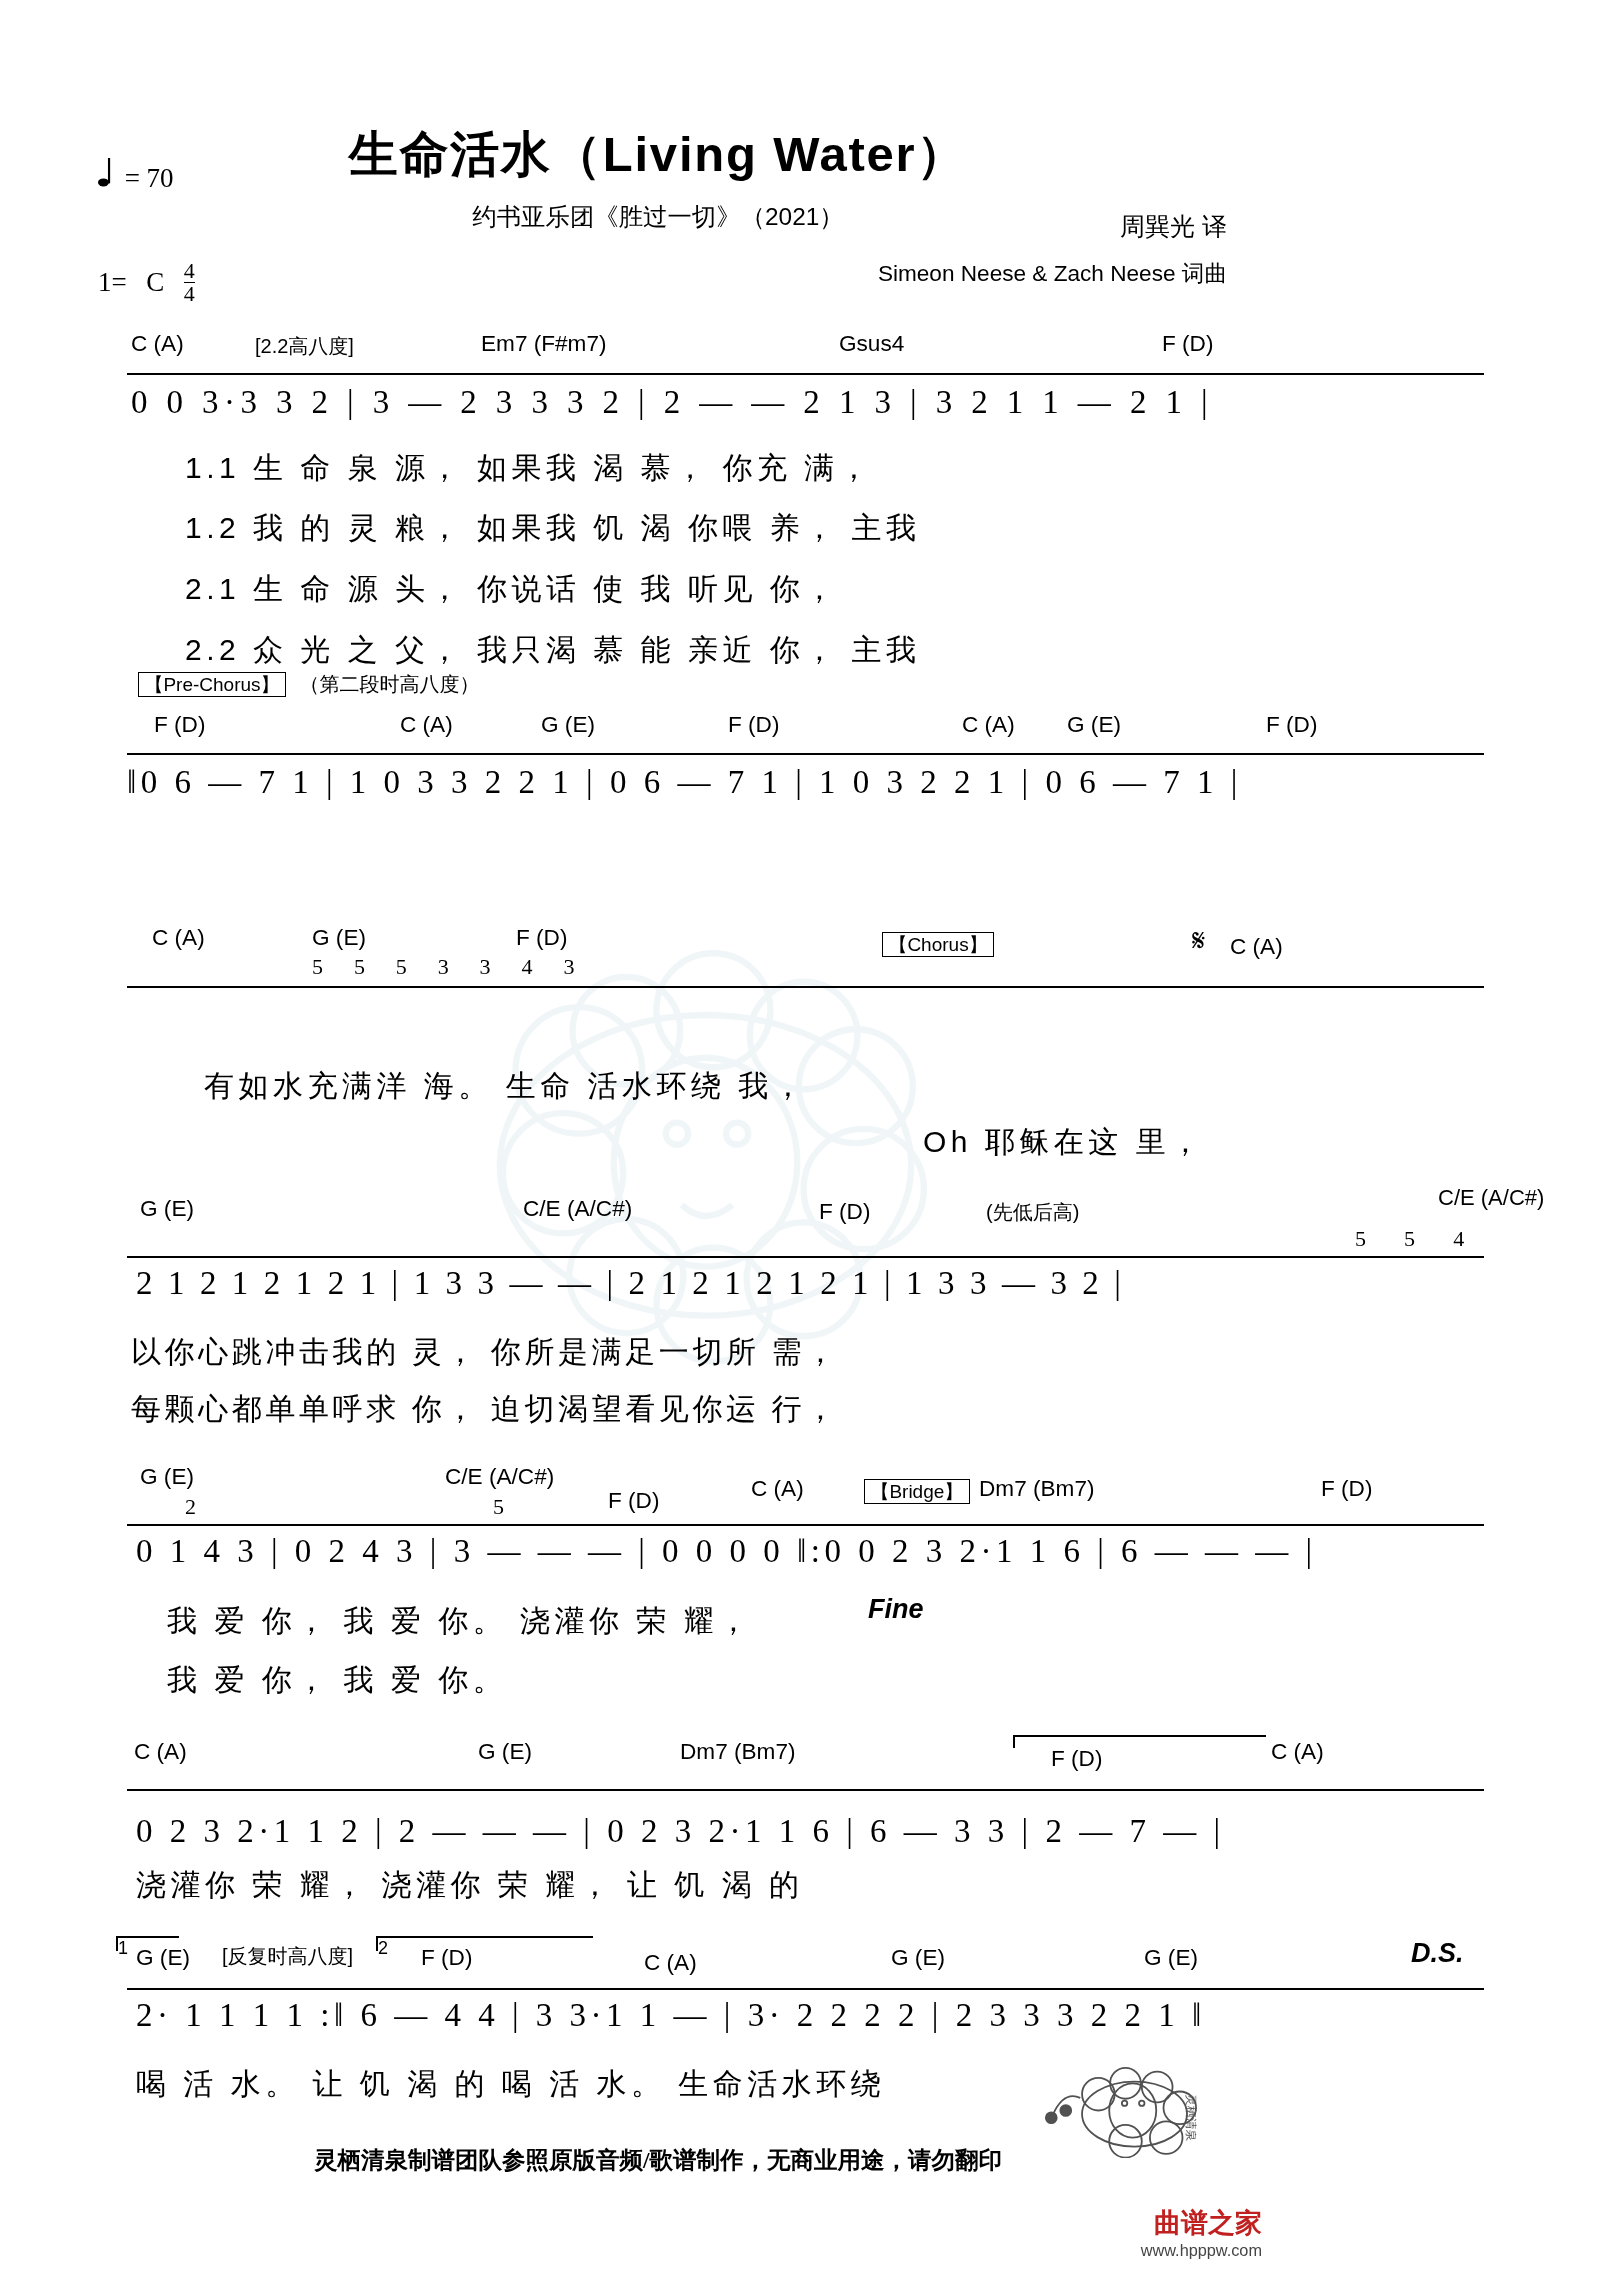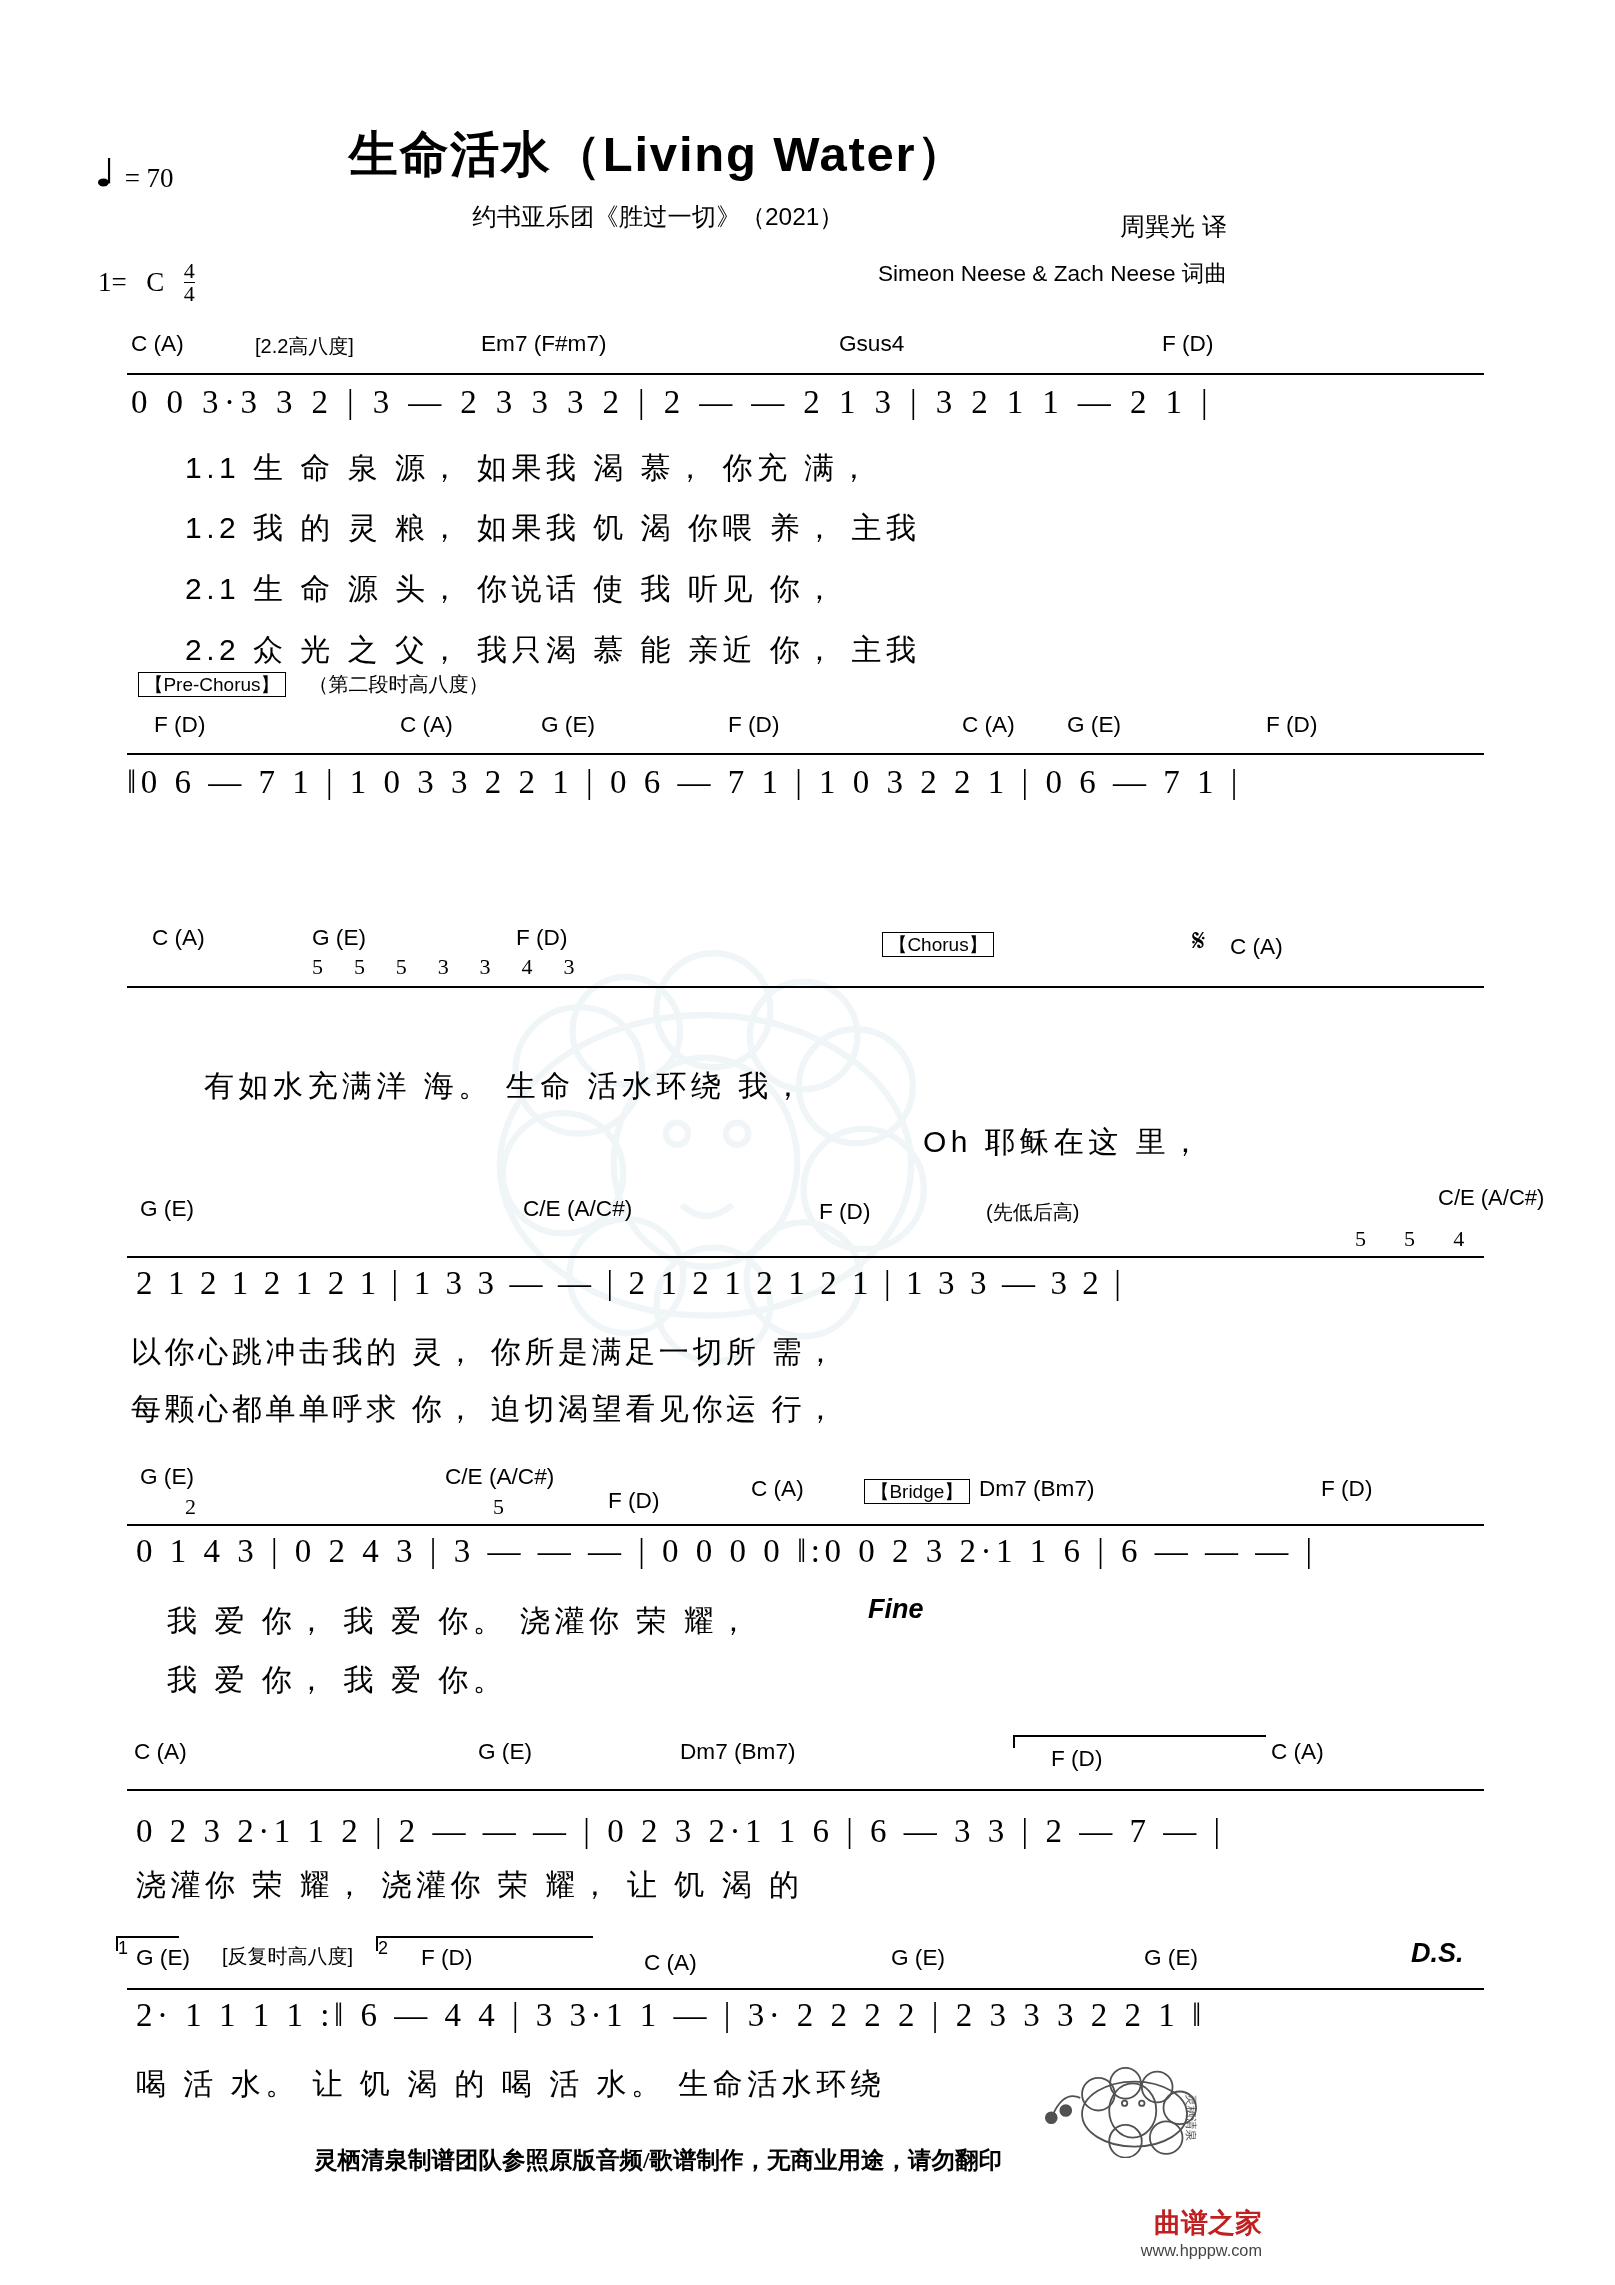--- a/index.html
+++ b/index.html
@@ -98,21 +98,21 @@
   <div class="hline" style="left:127px;top:373px;width:1357px"></div>
   <div class="note-row" style="left:131px;top:384px;letter-spacing:5.4px">0  0  3·3 3 2 | 3  —  2 3 3 3 2 | 2  —  —  2 1 3 | 3 2 1 1  —  2 1 |</div>
 
   <div class="lyric" style="left:185px;top:448px;letter-spacing:4.5px">1.1 生 命 泉 源，    如果我 渴  慕，        你充    满，</div>
   <div class="lyric" style="left:185px;top:508px;letter-spacing:4.5px">1.2 我 的 灵 粮，    如果我 饥  渴        你喂    养，        主我</div>
   <div class="lyric" style="left:185px;top:569px;letter-spacing:4.5px">2.1 生 命 源 头，    你说话 使  我        听见    你，</div>
   <div class="lyric" style="left:185px;top:630px;letter-spacing:4.5px">2.2 众 光 之 父，    我只渴 慕 能        亲近    你，        主我</div>
 
   <div class="marker" style="left:138px;top:671px">
     <span class="boxed">【Pre-Chorus】</span>
-    <span style="margin-left:17px">（第二段时高八度）</span>
+    <span style="margin-left:8px">（第二段时高八度）</span>
   </div>
 
   <div class="chord" style="left:154px;top:712px">F (D)</div>
   <div class="chord" style="left:400px;top:712px">C (A)</div>
   <div class="chord" style="left:541px;top:712px">G (E)</div>
   <div class="chord" style="left:728px;top:712px">F (D)</div>
   <div class="chord" style="left:962px;top:712px">C (A)</div>
   <div class="chord" style="left:1067px;top:712px">G (E)</div>
   <div class="chord" style="left:1266px;top:712px">F (D)</div>
 

